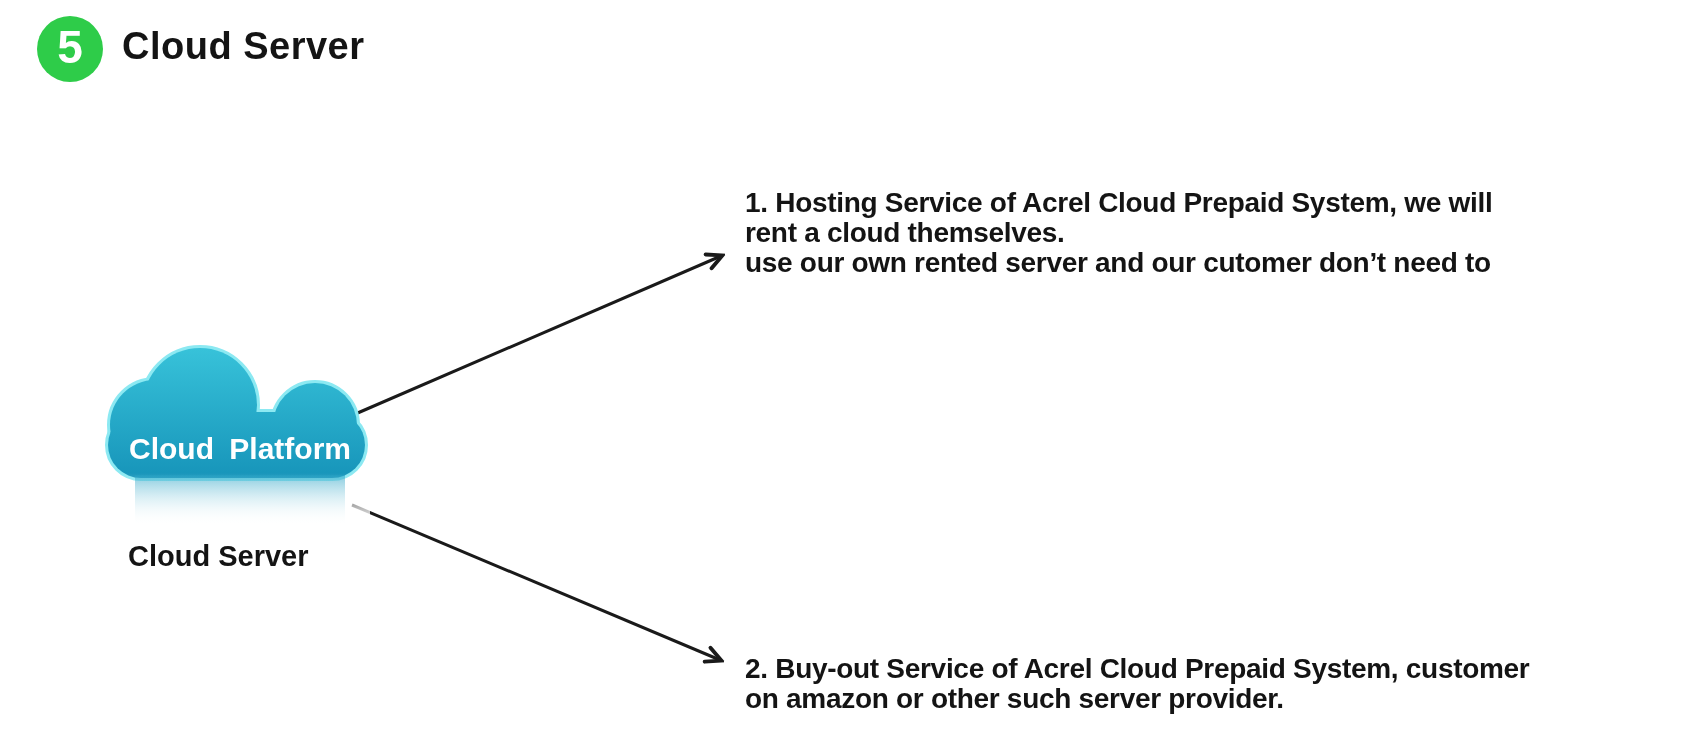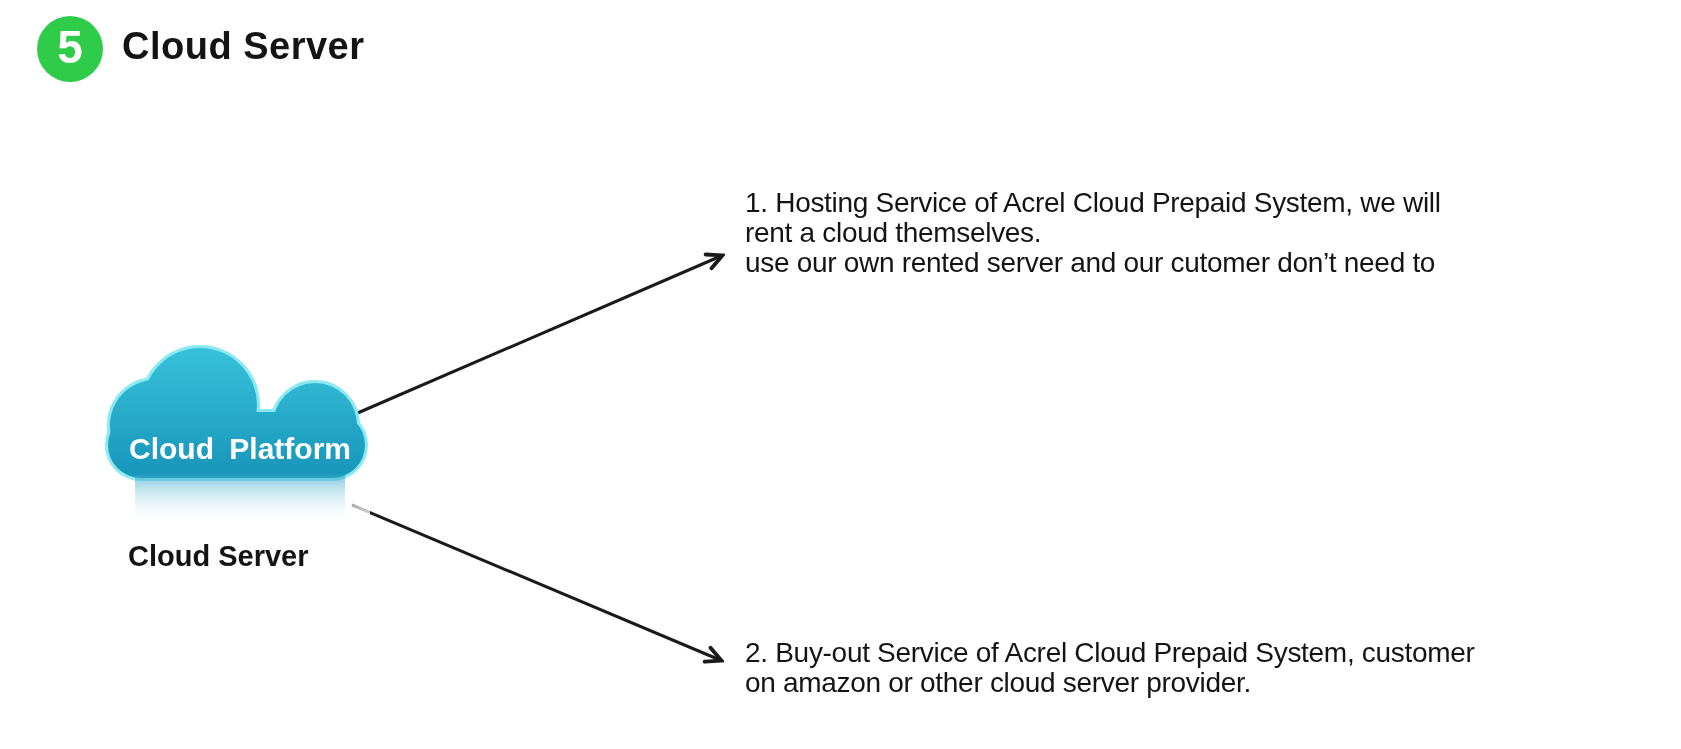--- a/index.html
+++ b/index.html
@@ -52,27 +52,27 @@
   .cloud-caption {
     position: absolute;
     left: 128px; top: 540px;
     font-size: 29px;
     font-weight: bold;
     white-space: nowrap;
   }
   .note {
     position: absolute;
     font-size: 28px;
-    font-weight: normal;
+    font-weight: bold;
     line-height: 30px;
     letter-spacing: -0.3px;
     white-space: nowrap;
   }
   .note-hosting { left: 745px; top: 188px; }
-  .note-buyout  { left: 745px; top: 638px; }
+  .note-buyout  { left: 745px; top: 654px; }
 </style>
 </head>
 <body>
 
 <div class="page">
 
   <div class="badge" style="background-color: rgb(46, 204, 73);">
     <span class="badge-number">5</span>
   </div>
   <h1 class="page-title">Cloud Server</h1>
@@ -127,16 +127,16 @@
   <div class="cloud-caption">Cloud Server</div>
 
   <div class="note note-hosting">
     <div>1. Hosting Service of Acrel Cloud Prepaid System, we will</div>
     <div>rent a cloud themselves.</div>
     <div>use our own rented server and our cutomer don’t need to</div>
   </div>
 
   <div class="note note-buyout">
     <div>2. Buy-out Service of Acrel Cloud Prepaid System, customer</div>
-    <div>on amazon or other cloud server provider.</div>
+    <div>on amazon or other such server provider.</div>
   </div>
 
 </div>
 
 </body></html>

